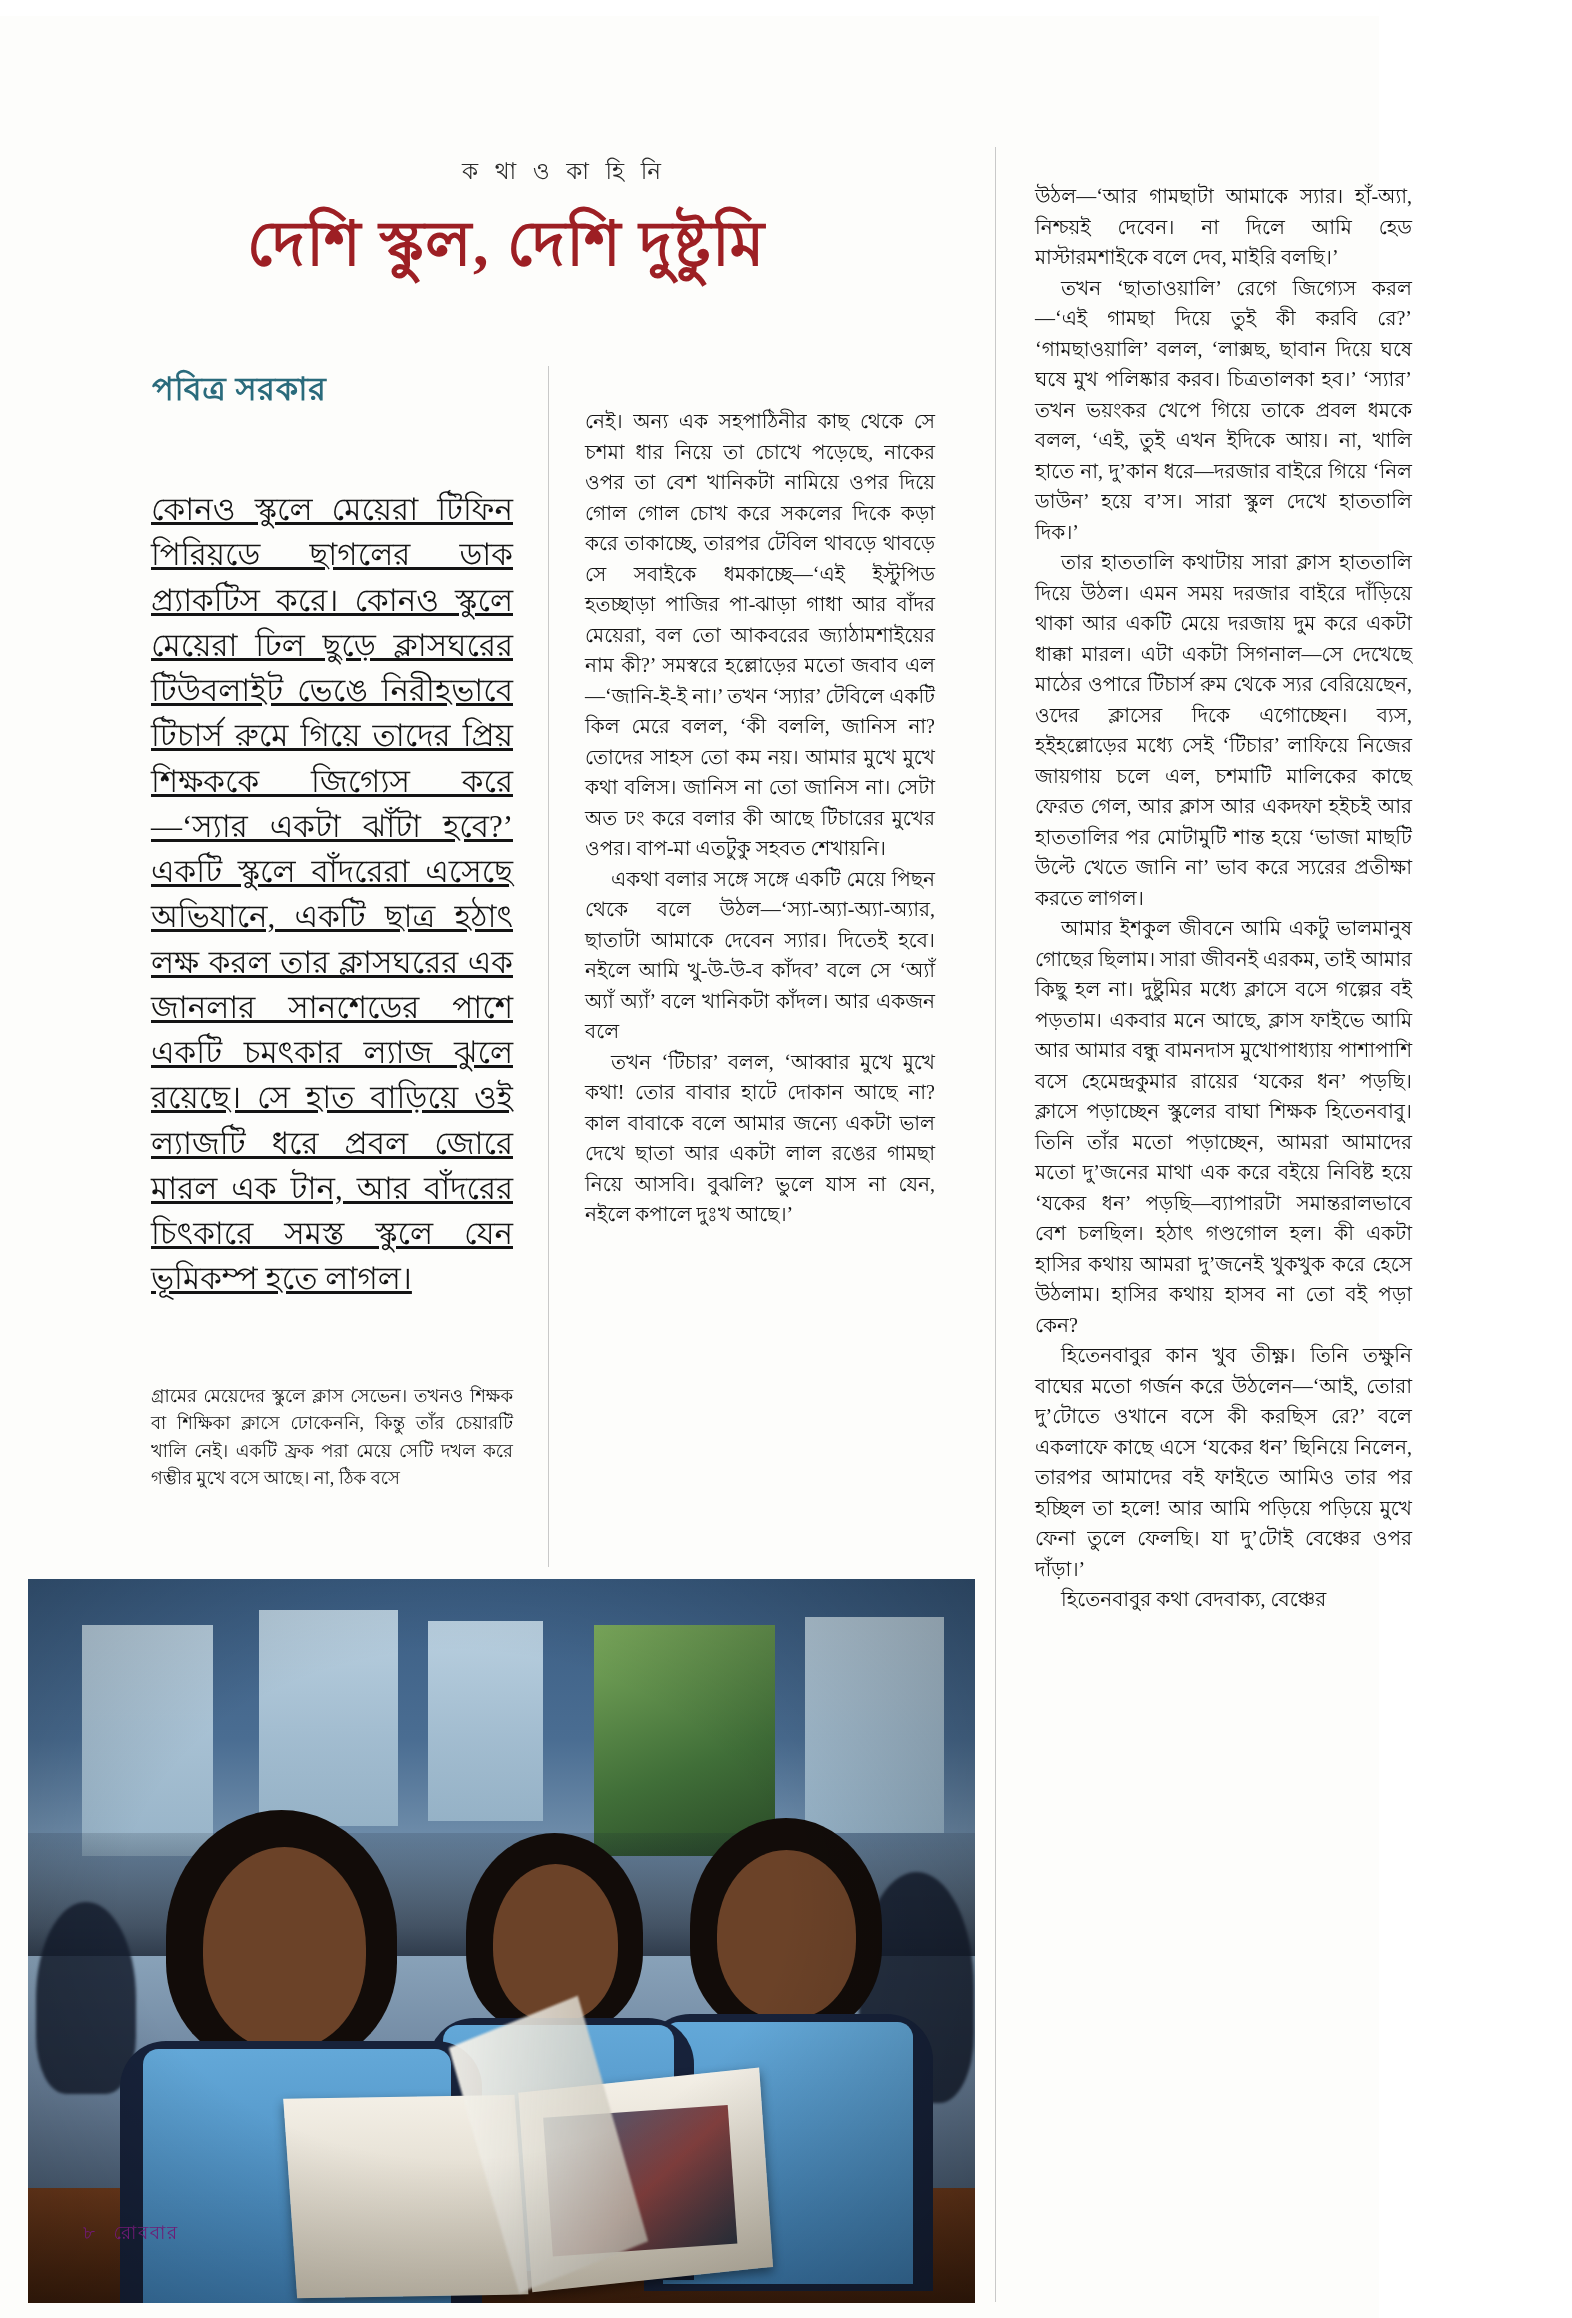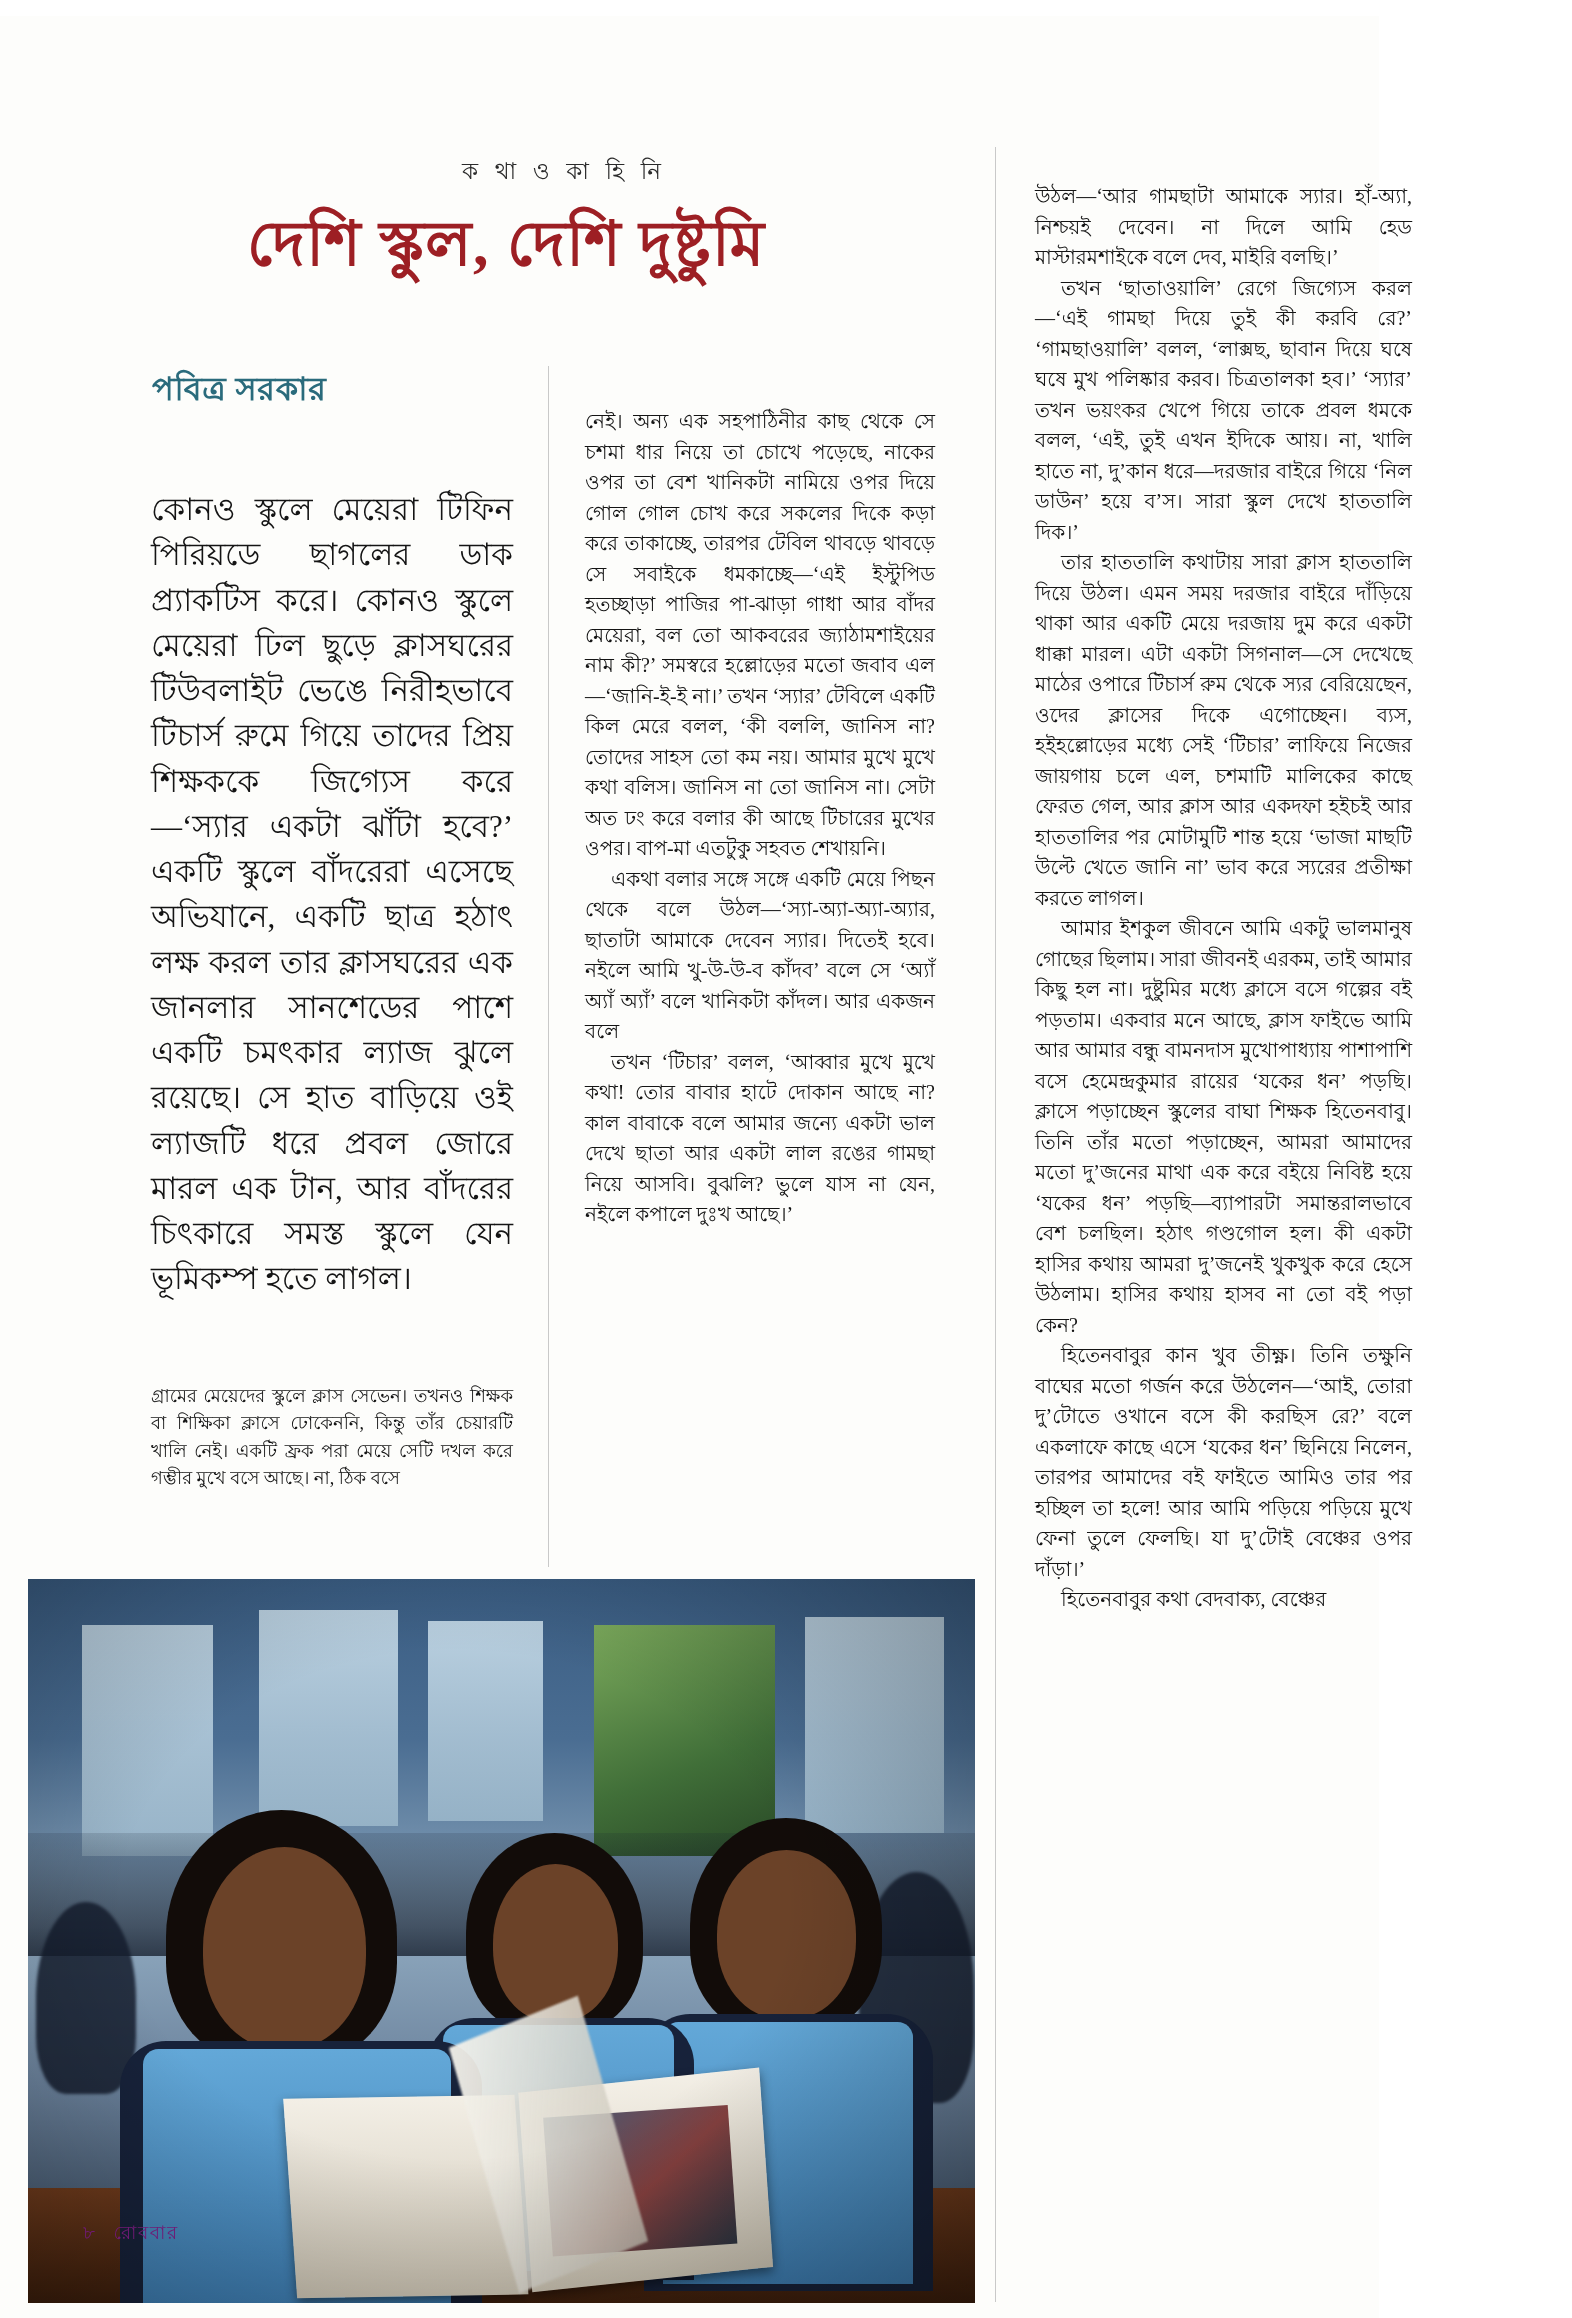--- a/index.html
+++ b/index.html
@@ -68,20 +68,21 @@
   .col p.first { text-indent: 0; margin-top: 28px; }
 
   
   #col1-intro {
     left: 151px;
     top: 443px;
     width: 362px;
     font-size: 31px;
     line-height: 1.46;
     text-align: justify;
+    text-decoration: underline;
   }
   #col1-intro p { text-indent: 0; }
 
   
   #col1-body {
     left: 151px;
     top: 1339px;
     width: 362px;
     font-size: 18px;
     line-height: 1.52;

